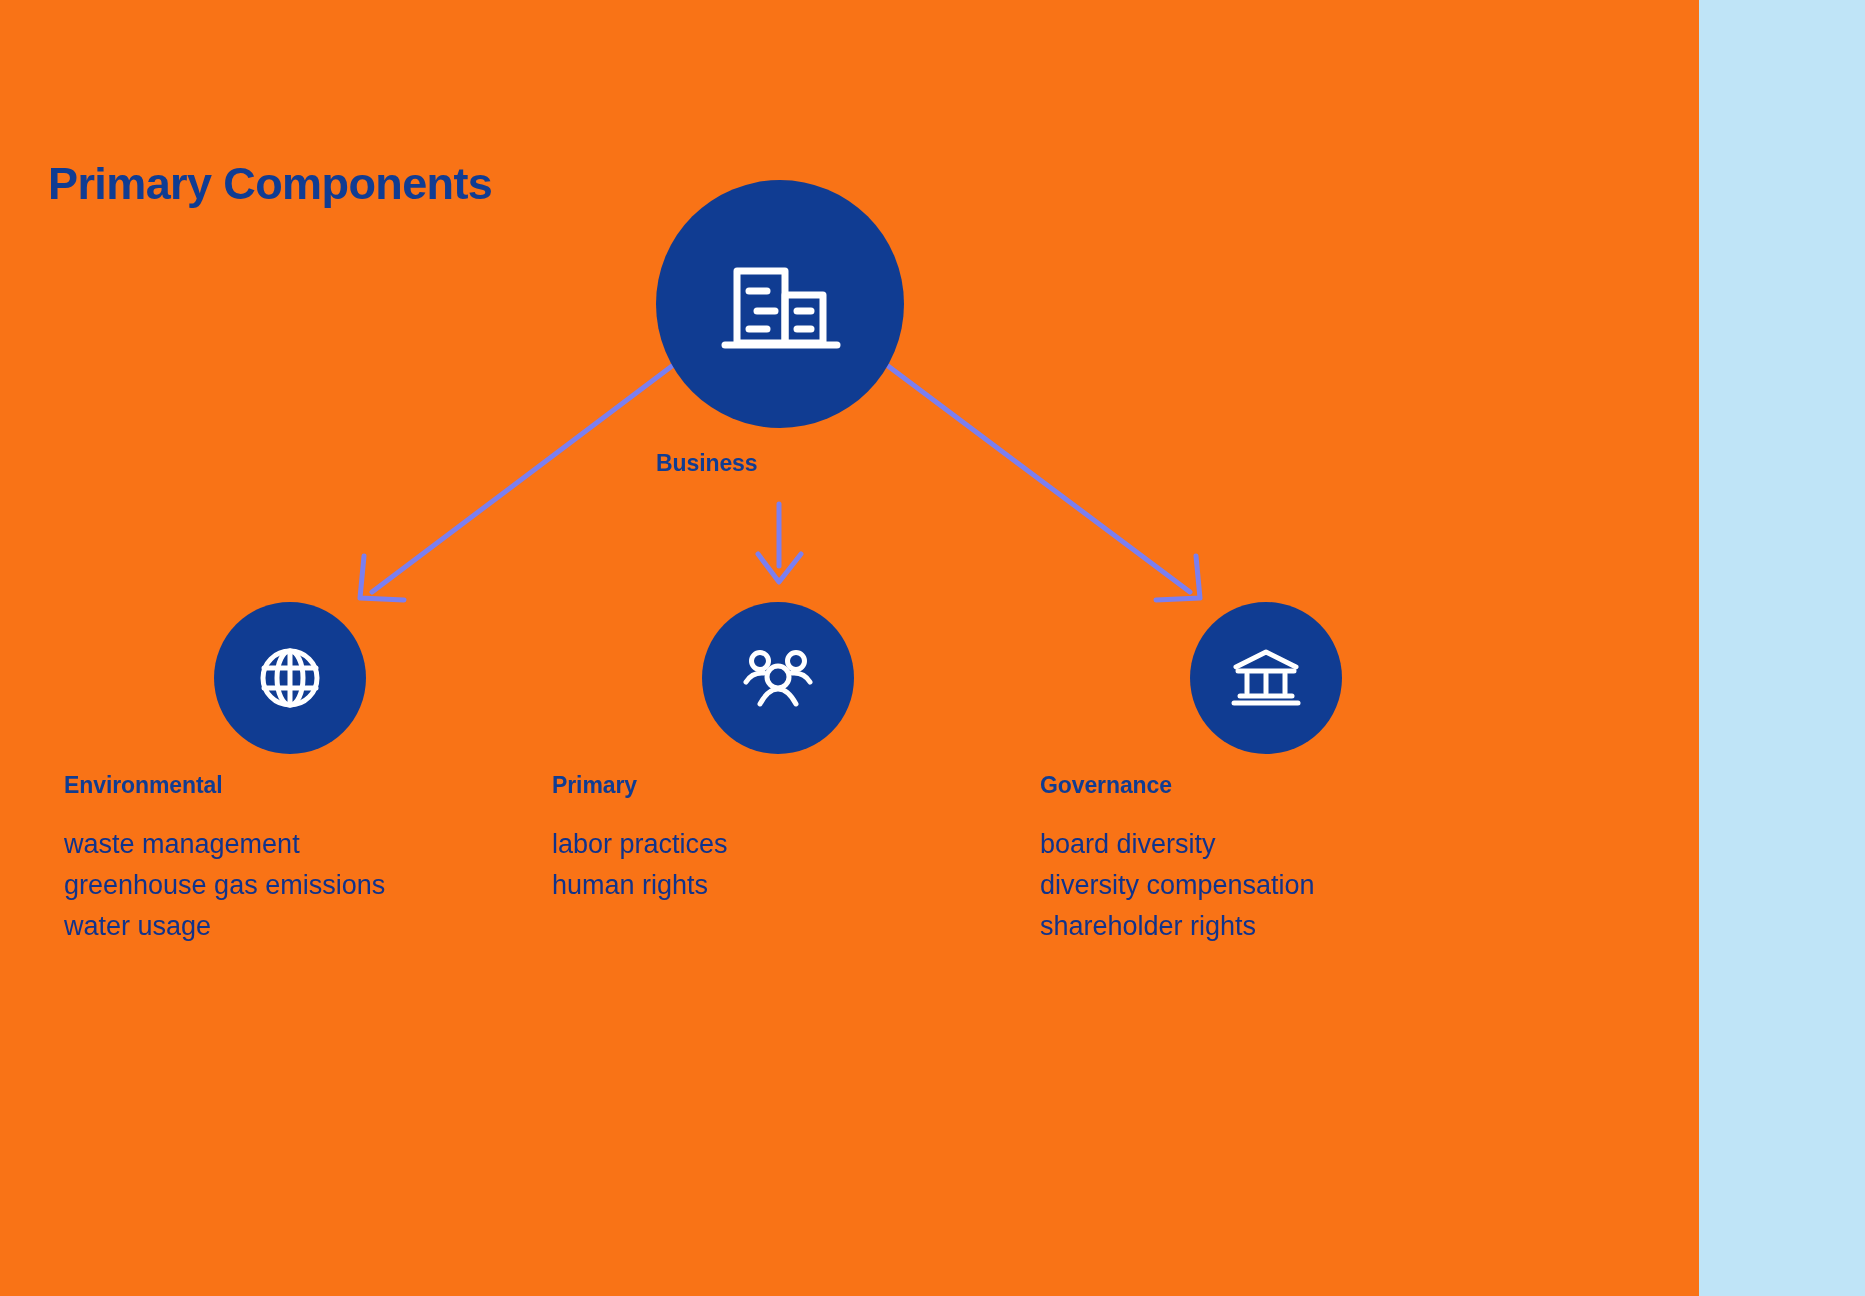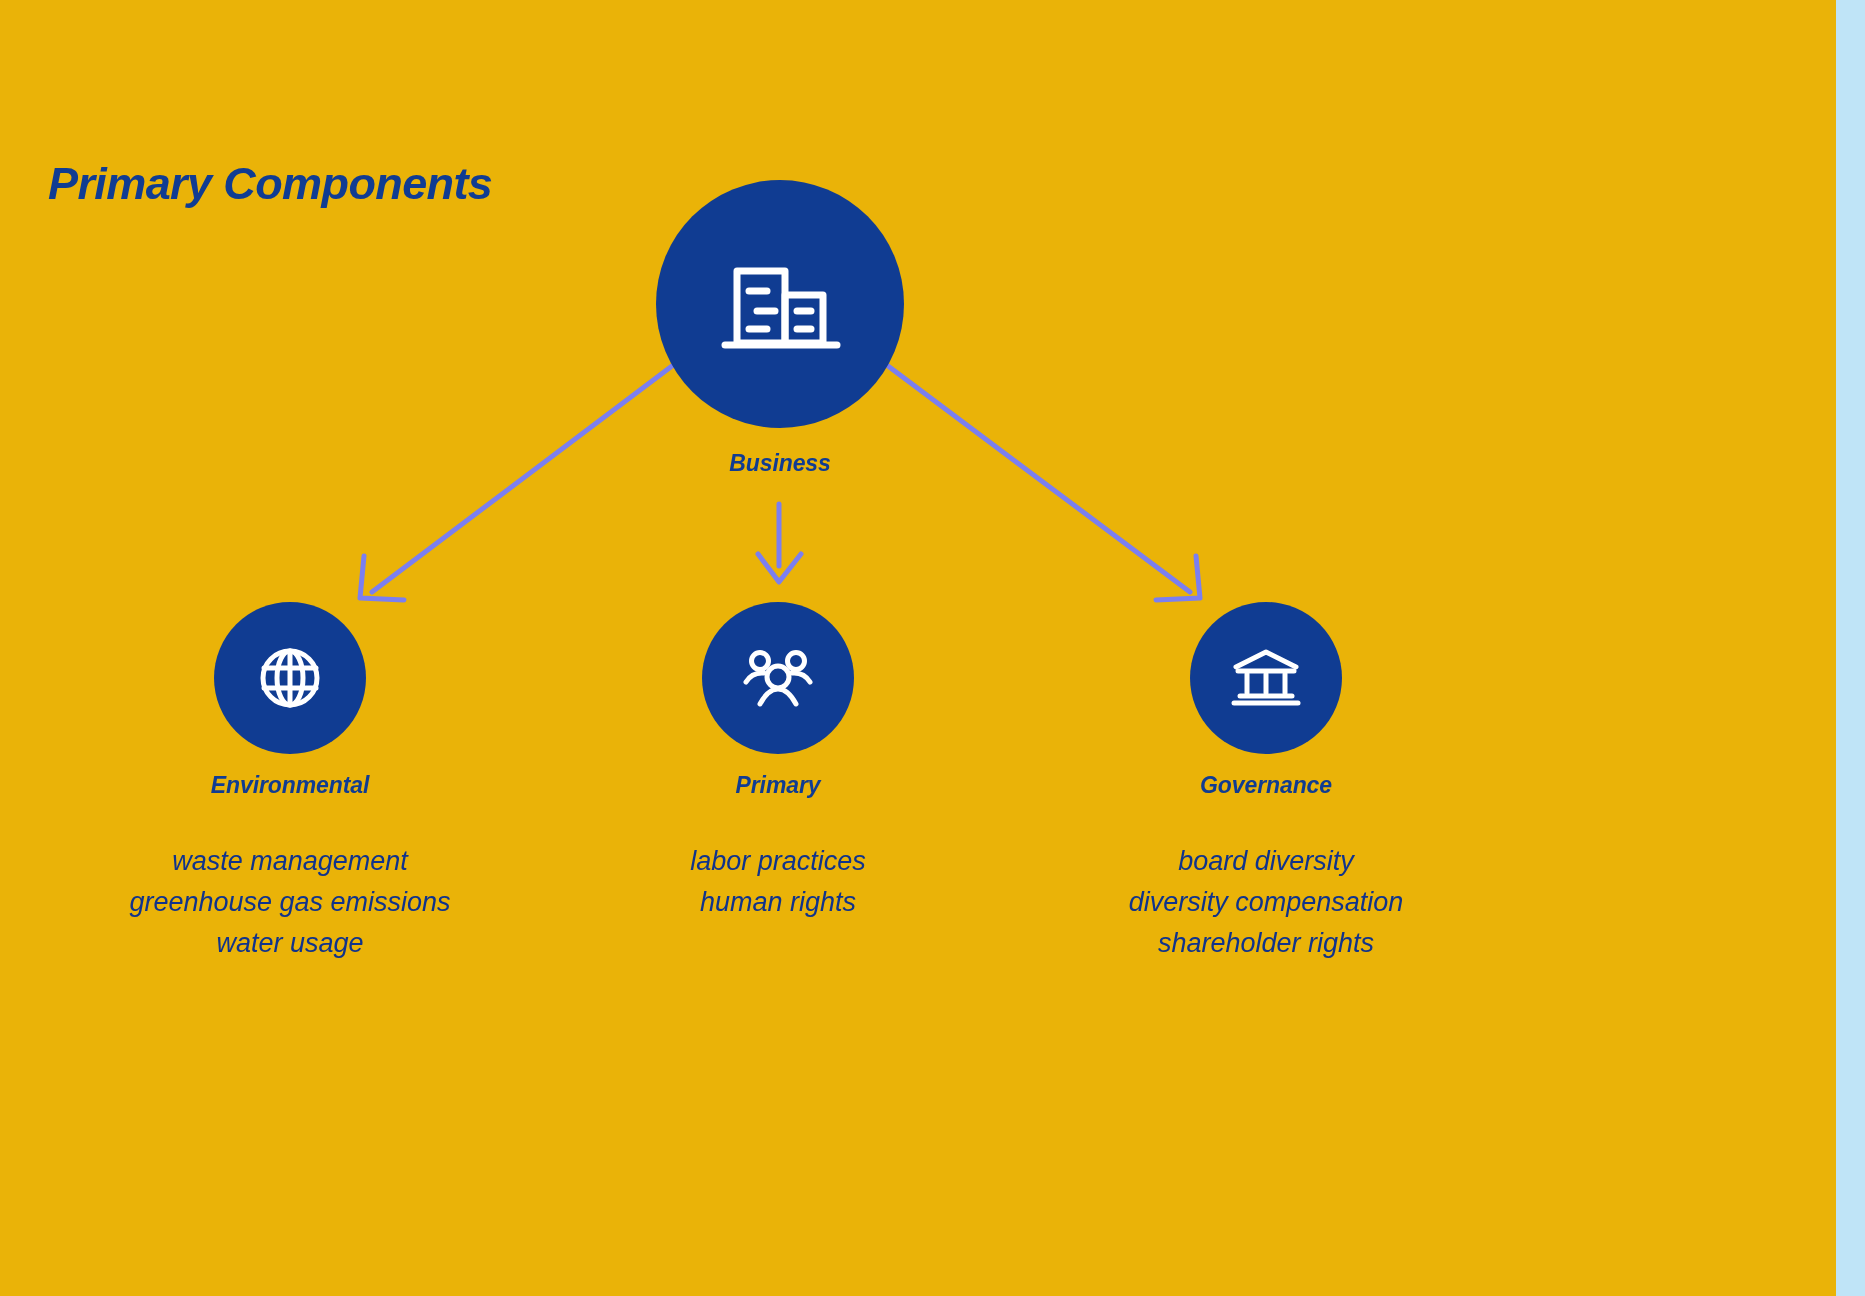--- a/index.html
+++ b/index.html
@@ -9,24 +9,23 @@
   body {
     width: 1865px;
     height: 1296px;
     background: #bfe4f7;
     font-family: "Liberation Sans", sans-serif;
     overflow: hidden;
     position: relative;
   }
   #stage {
     position: relative;
-    width: 1836px;
+    width: 1699px;
     height: 1296px;
-    background: #eab308;
-    font-style: italic;
+    background: #f97316;
   }
 
   
   .title {
     position: absolute;
     left: 48px;
     top: 34px;
     font-size: 45px;
     font-weight: bold;
     line-height: 1.33;
@@ -41,21 +40,20 @@
     position: absolute;
     left: 0; top: 0;
     width: 1865px;
     height: 1296px;
     pointer-events: none;
   }
 
   
   .node {
     position: absolute;
-    text-align: center;
   }
   .circle {
     border-radius: 50%;
     background: #103c92;
     display: flex;
     align-items: center;
     justify-content: center;
     margin: 0 auto;
   }
   .circle-root {
@@ -72,21 +70,21 @@
     color: #103c92;
     letter-spacing: -0.1px;
   }
   .root-label {
     margin-top: 22px;
   }
   .leaf-label {
     margin-top: 18px;
   }
   .leaf-items {
-    margin-top: 42px;
+    margin-top: 25px;
     font-size: 27px;
     font-weight: normal;
     color: #10338c;
     line-height: 1.52;
     white-space: nowrap;
   }
   .leaf-item { display: block; }
 
   
   #node-business { left: 656px; top: 180px; width: 248px; }

